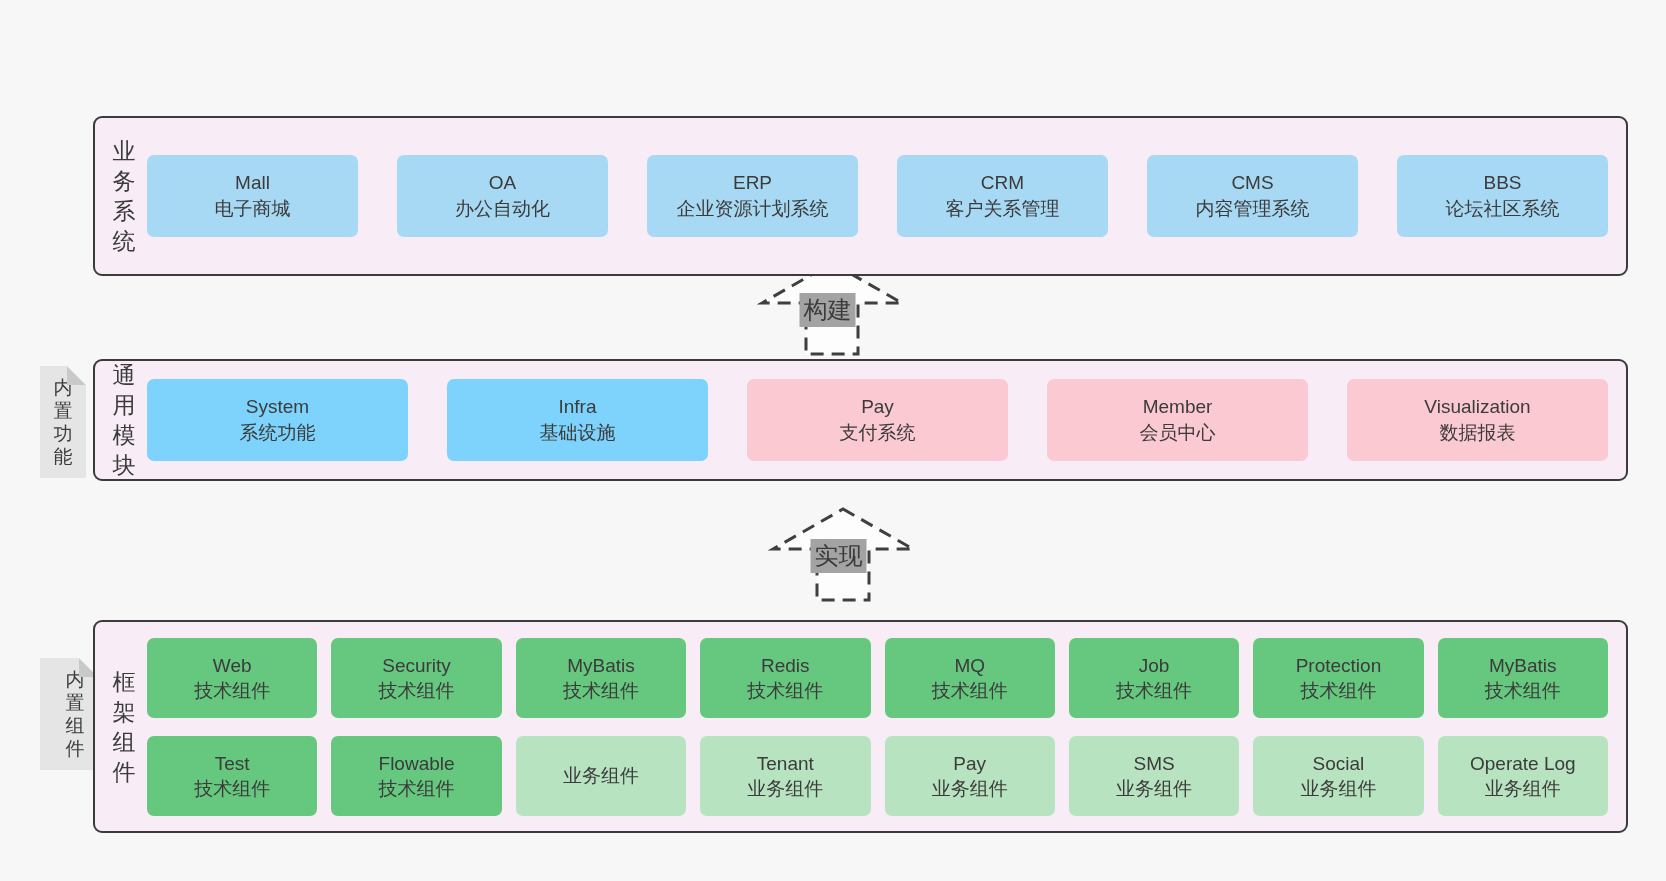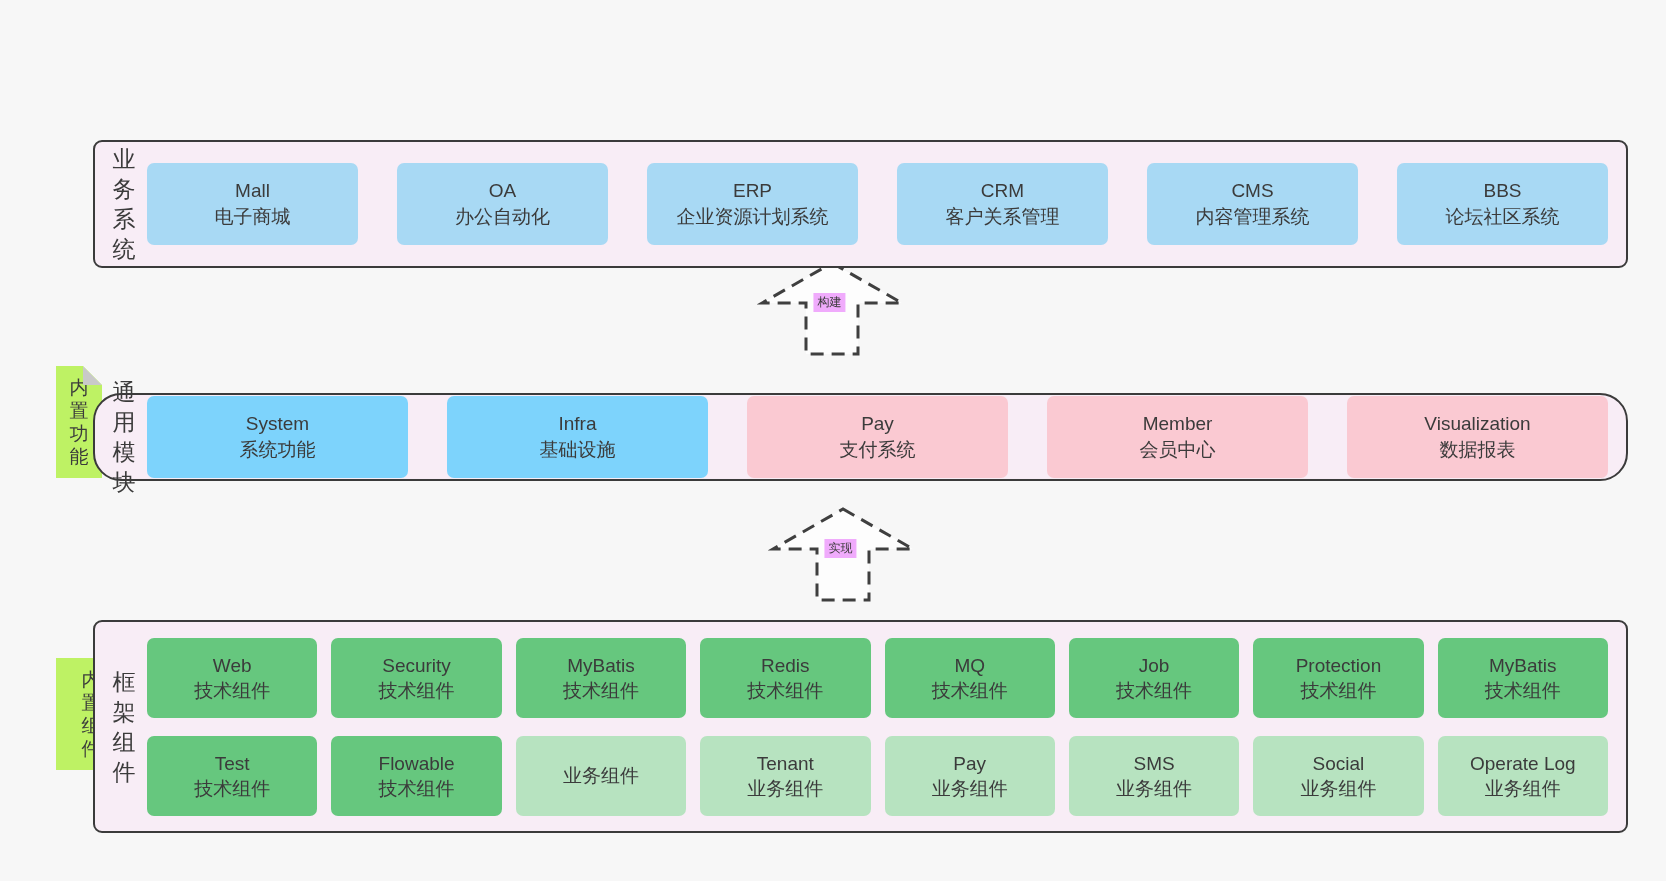--- a/index.html
+++ b/index.html
@@ -11,22 +11,22 @@
   }
   .stage{position:relative;width:1666px;height:881px;}
 
   
   .layer{
     position:absolute;left:93px;width:1535px;box-sizing:border-box;
     background:#f8edf6;border:2px solid #3b3b3b;border-radius:9px;
     display:flex;align-items:center;
     padding:0 18px 0 14px;z-index:2;
   }
-  .layer-1{top:140px;height:128px;}
-  .layer-2{top:393px;height:88px;border-radius:28px;}
+  .layer-1{top:116px;height:160px;}
+  .layer-2{top:359px;height:122px;}
   .layer-3{top:620px;height:213px;}
 
   .vlabel{
     flex:none;width:30px;margin-right:8px;
     font-size:23px;line-height:30px;text-align:center;
     word-break:break-all;
   }
 
   .boxes{flex:1;display:flex;gap:39px;align-items:center;}
   .box{
@@ -43,27 +43,27 @@
   .grid{flex:1;display:flex;flex-direction:column;gap:18px;}
   .grid .row{display:flex;gap:14px;}
   .grid .box{height:80px;padding:0 14px;line-height:25px;}
 
   
   .arrow{position:absolute;width:150px;height:98px;z-index:1;}
   .arrow-1{left:757px;top:260px;}
   .arrow-2{left:768px;top:506px;}
   .alabel{
     position:absolute;left:50%;top:33px;transform:translateX(-58%);
-    background:#f0abfc;padding:1px 4px;font-size:12px;white-space:nowrap;
+    background:#a3a3a3;padding:1px 4px;font-size:24px;white-space:nowrap;
   }
 
   
   .note{
-    position:absolute;left:56px;width:46px;height:112px;z-index:1;
-    background:#bef264;
+    position:absolute;left:40px;width:46px;height:112px;z-index:1;
+    background:#e5e5e5;
     clip-path:polygon(0 0, calc(100% - 19px) 0, 100% 19px, 100% 100%, 0 100%);
     display:flex;align-items:center;justify-content:center;
   }
   .note-1{top:366px;}
   .note-2{top:658px;padding-left:12px;}
   .fold{
     position:absolute;top:0;right:0;width:19px;height:19px;
     background:#c9c9c9;
     clip-path:polygon(0 0, 100% 100%, 0 100%);
   }

